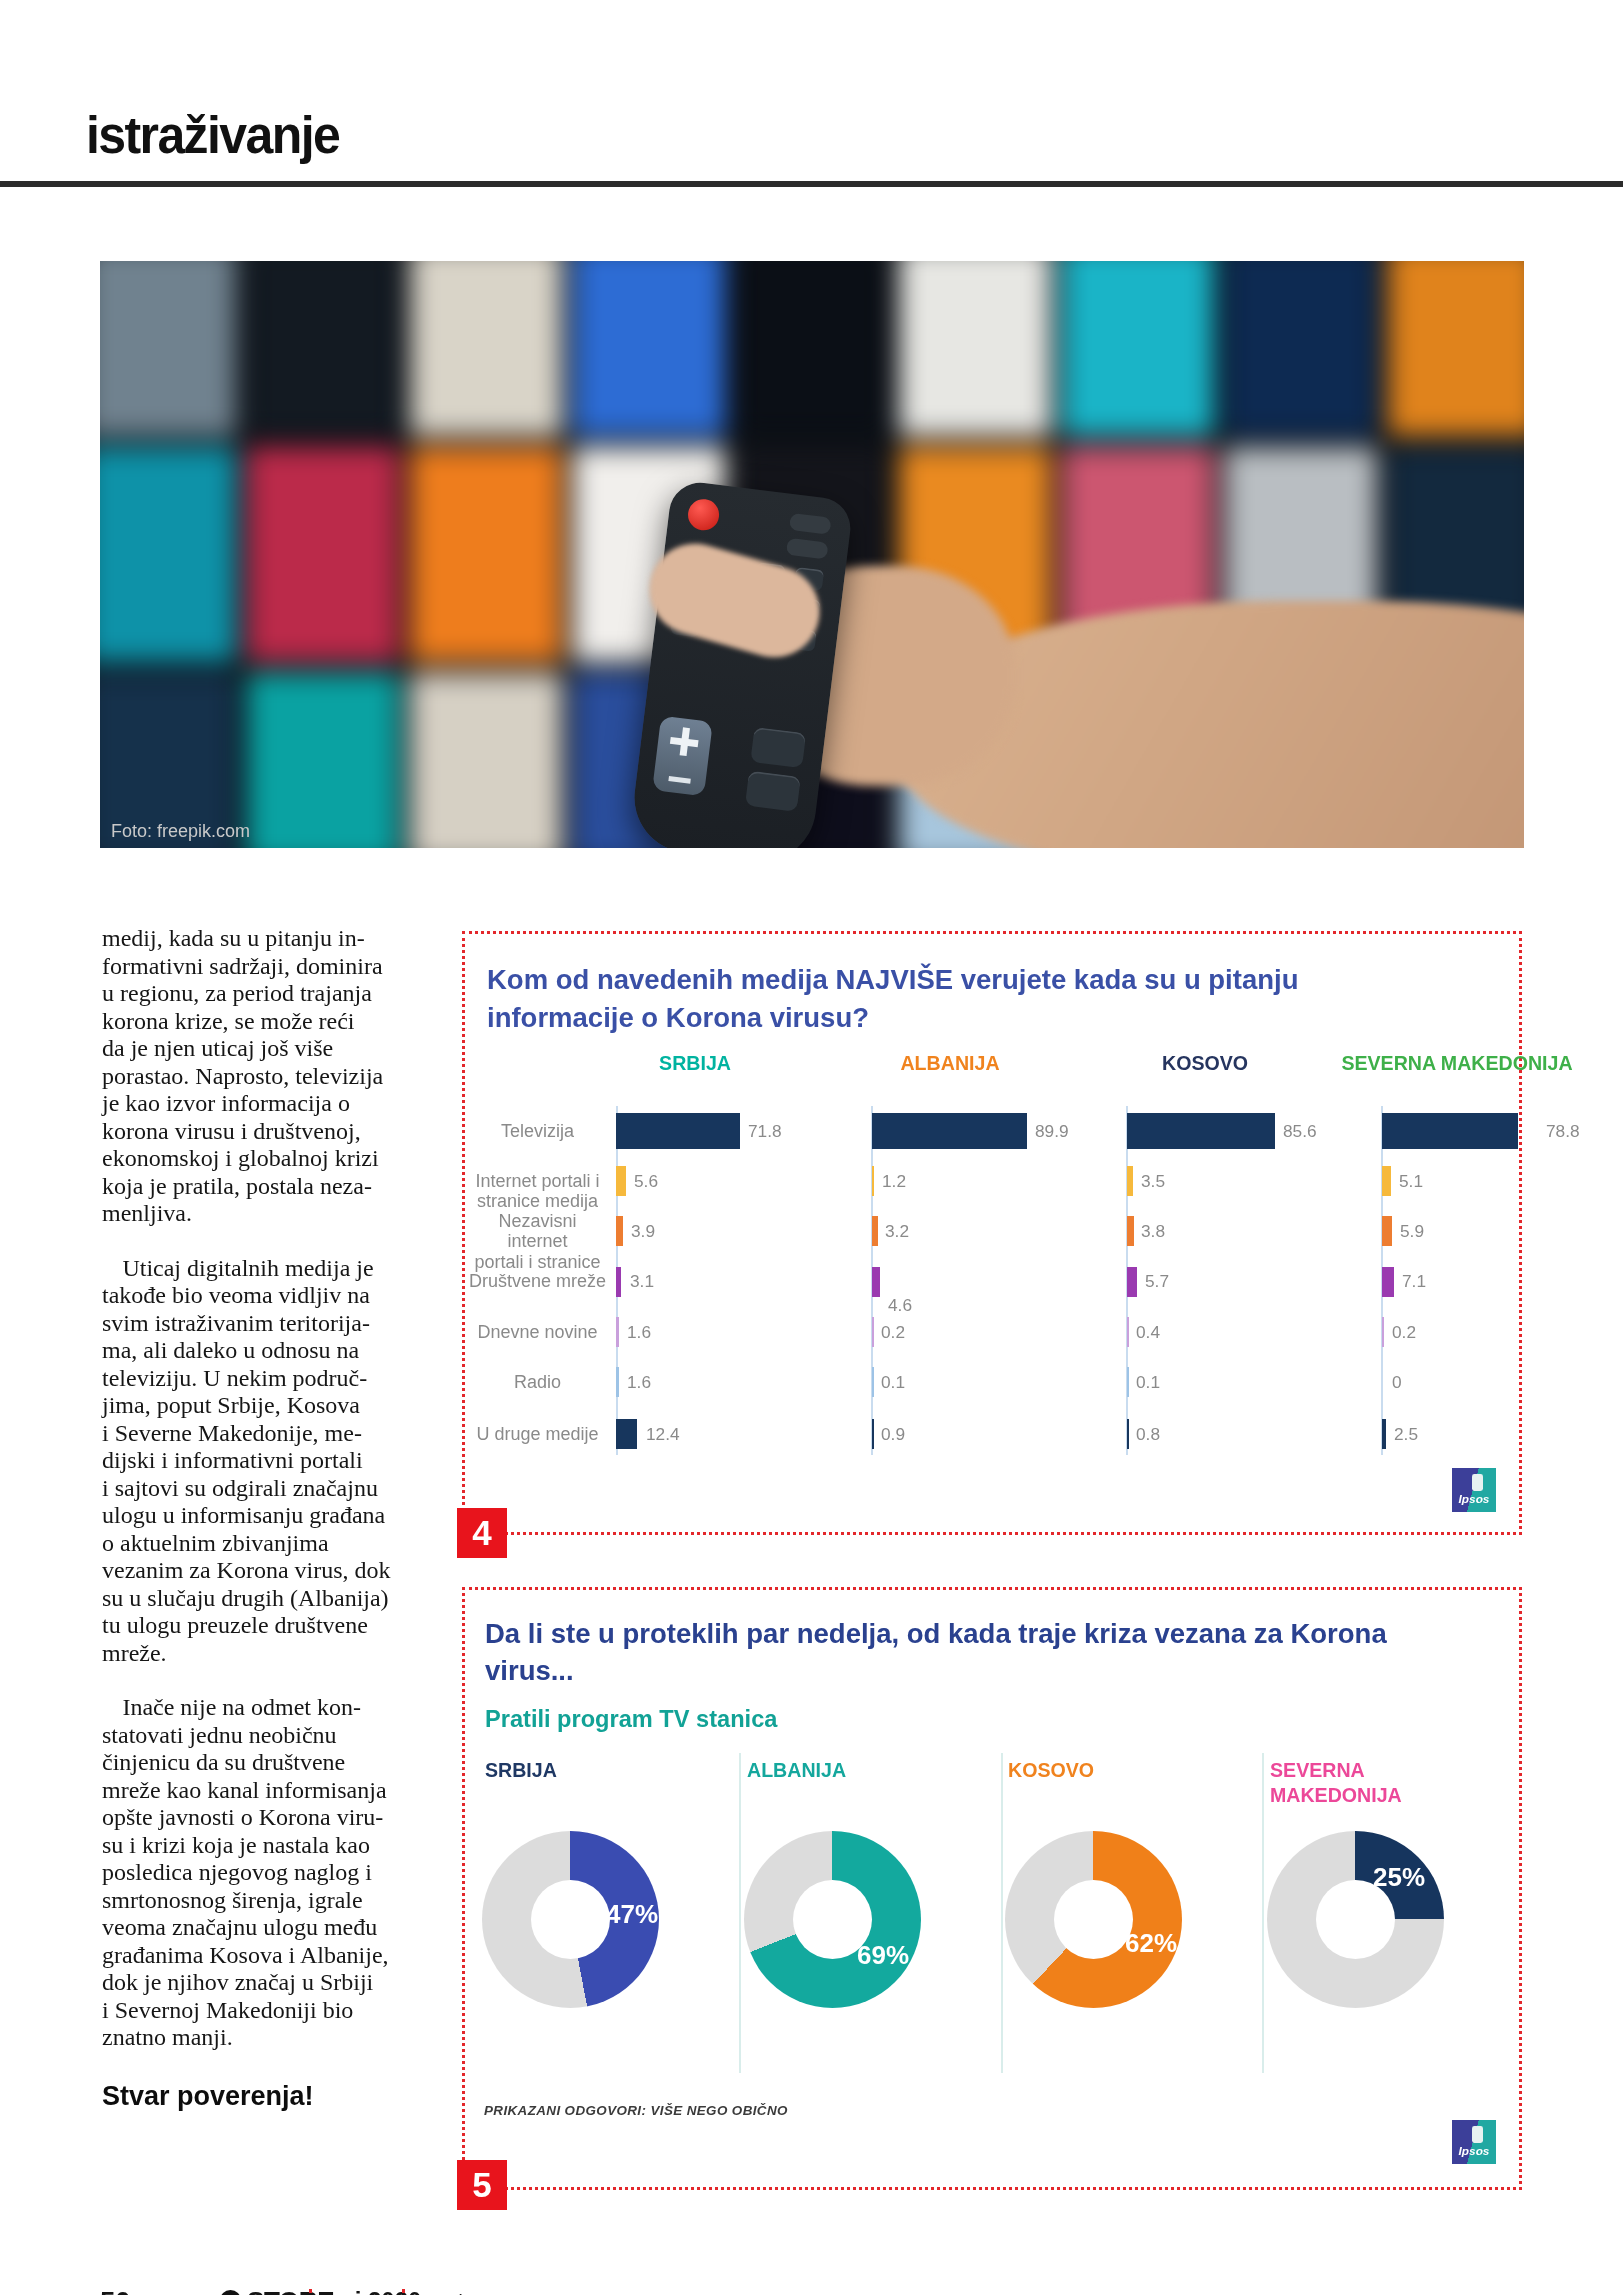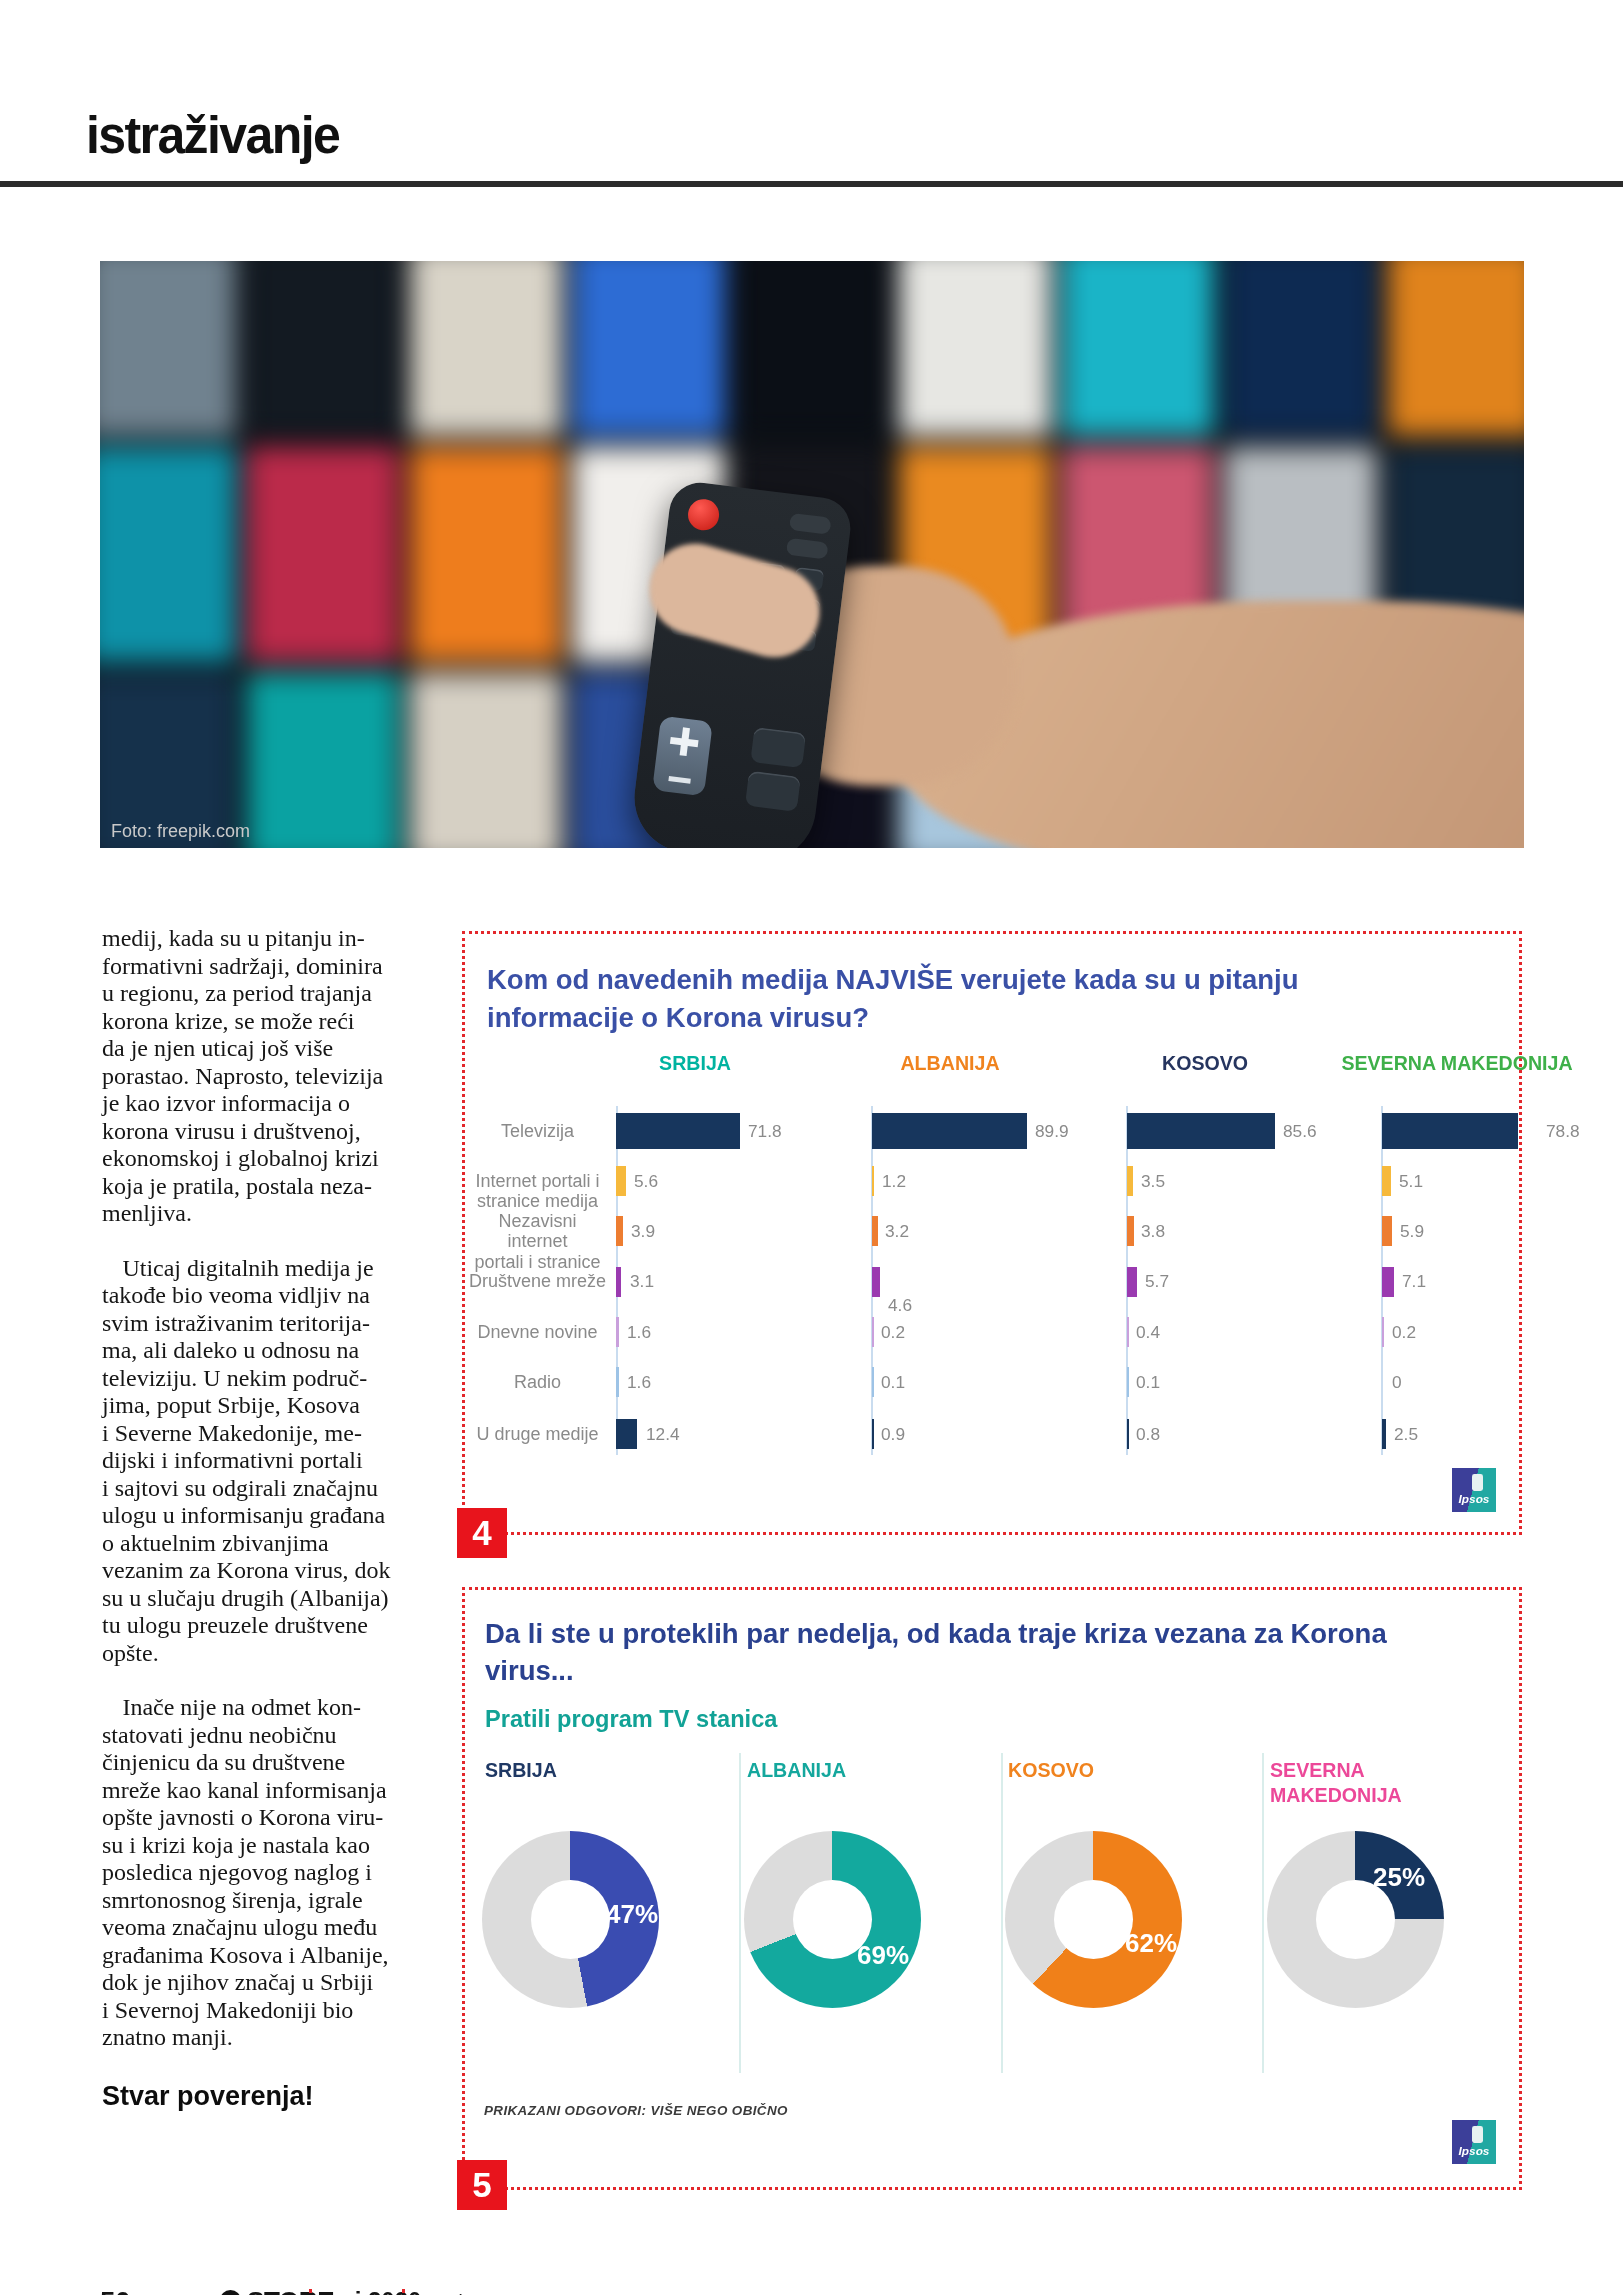--- a/index.html
+++ b/index.html
@@ -202,21 +202,21 @@
         <div class="tline">televiziju. U nekim područ-</div>
         <div class="tline">jima, poput Srbije, Kosova</div>
         <div class="tline">i Severne Makedonije, me-</div>
         <div class="tline">dijski i informativni portali</div>
         <div class="tline">i sajtovi su odgirali značajnu</div>
         <div class="tline">ulogu u informisanju građana</div>
         <div class="tline">o aktuelnim zbivanjima</div>
         <div class="tline">vezanim za Korona virus, dok</div>
         <div class="tline">su u slučaju drugih (Albanija)</div>
         <div class="tline">tu ulogu preuzele društvene</div>
-        <div class="tline">opšte.</div>
+        <div class="tline">mreže.</div>
       </div>
     <div class="para">
         <div class="tline ind">Inače nije na odmet kon-</div>
         <div class="tline">statovati jednu neobičnu</div>
         <div class="tline">činjenicu da su društvene</div>
         <div class="tline">mreže kao kanal informisanja</div>
         <div class="tline">opšte javnosti o Korona viru-</div>
         <div class="tline">su i krizi koja je nastala kao</div>
         <div class="tline">posledica njegovog naglog i</div>
         <div class="tline">smrtonosnog širenja, igrale</div>

